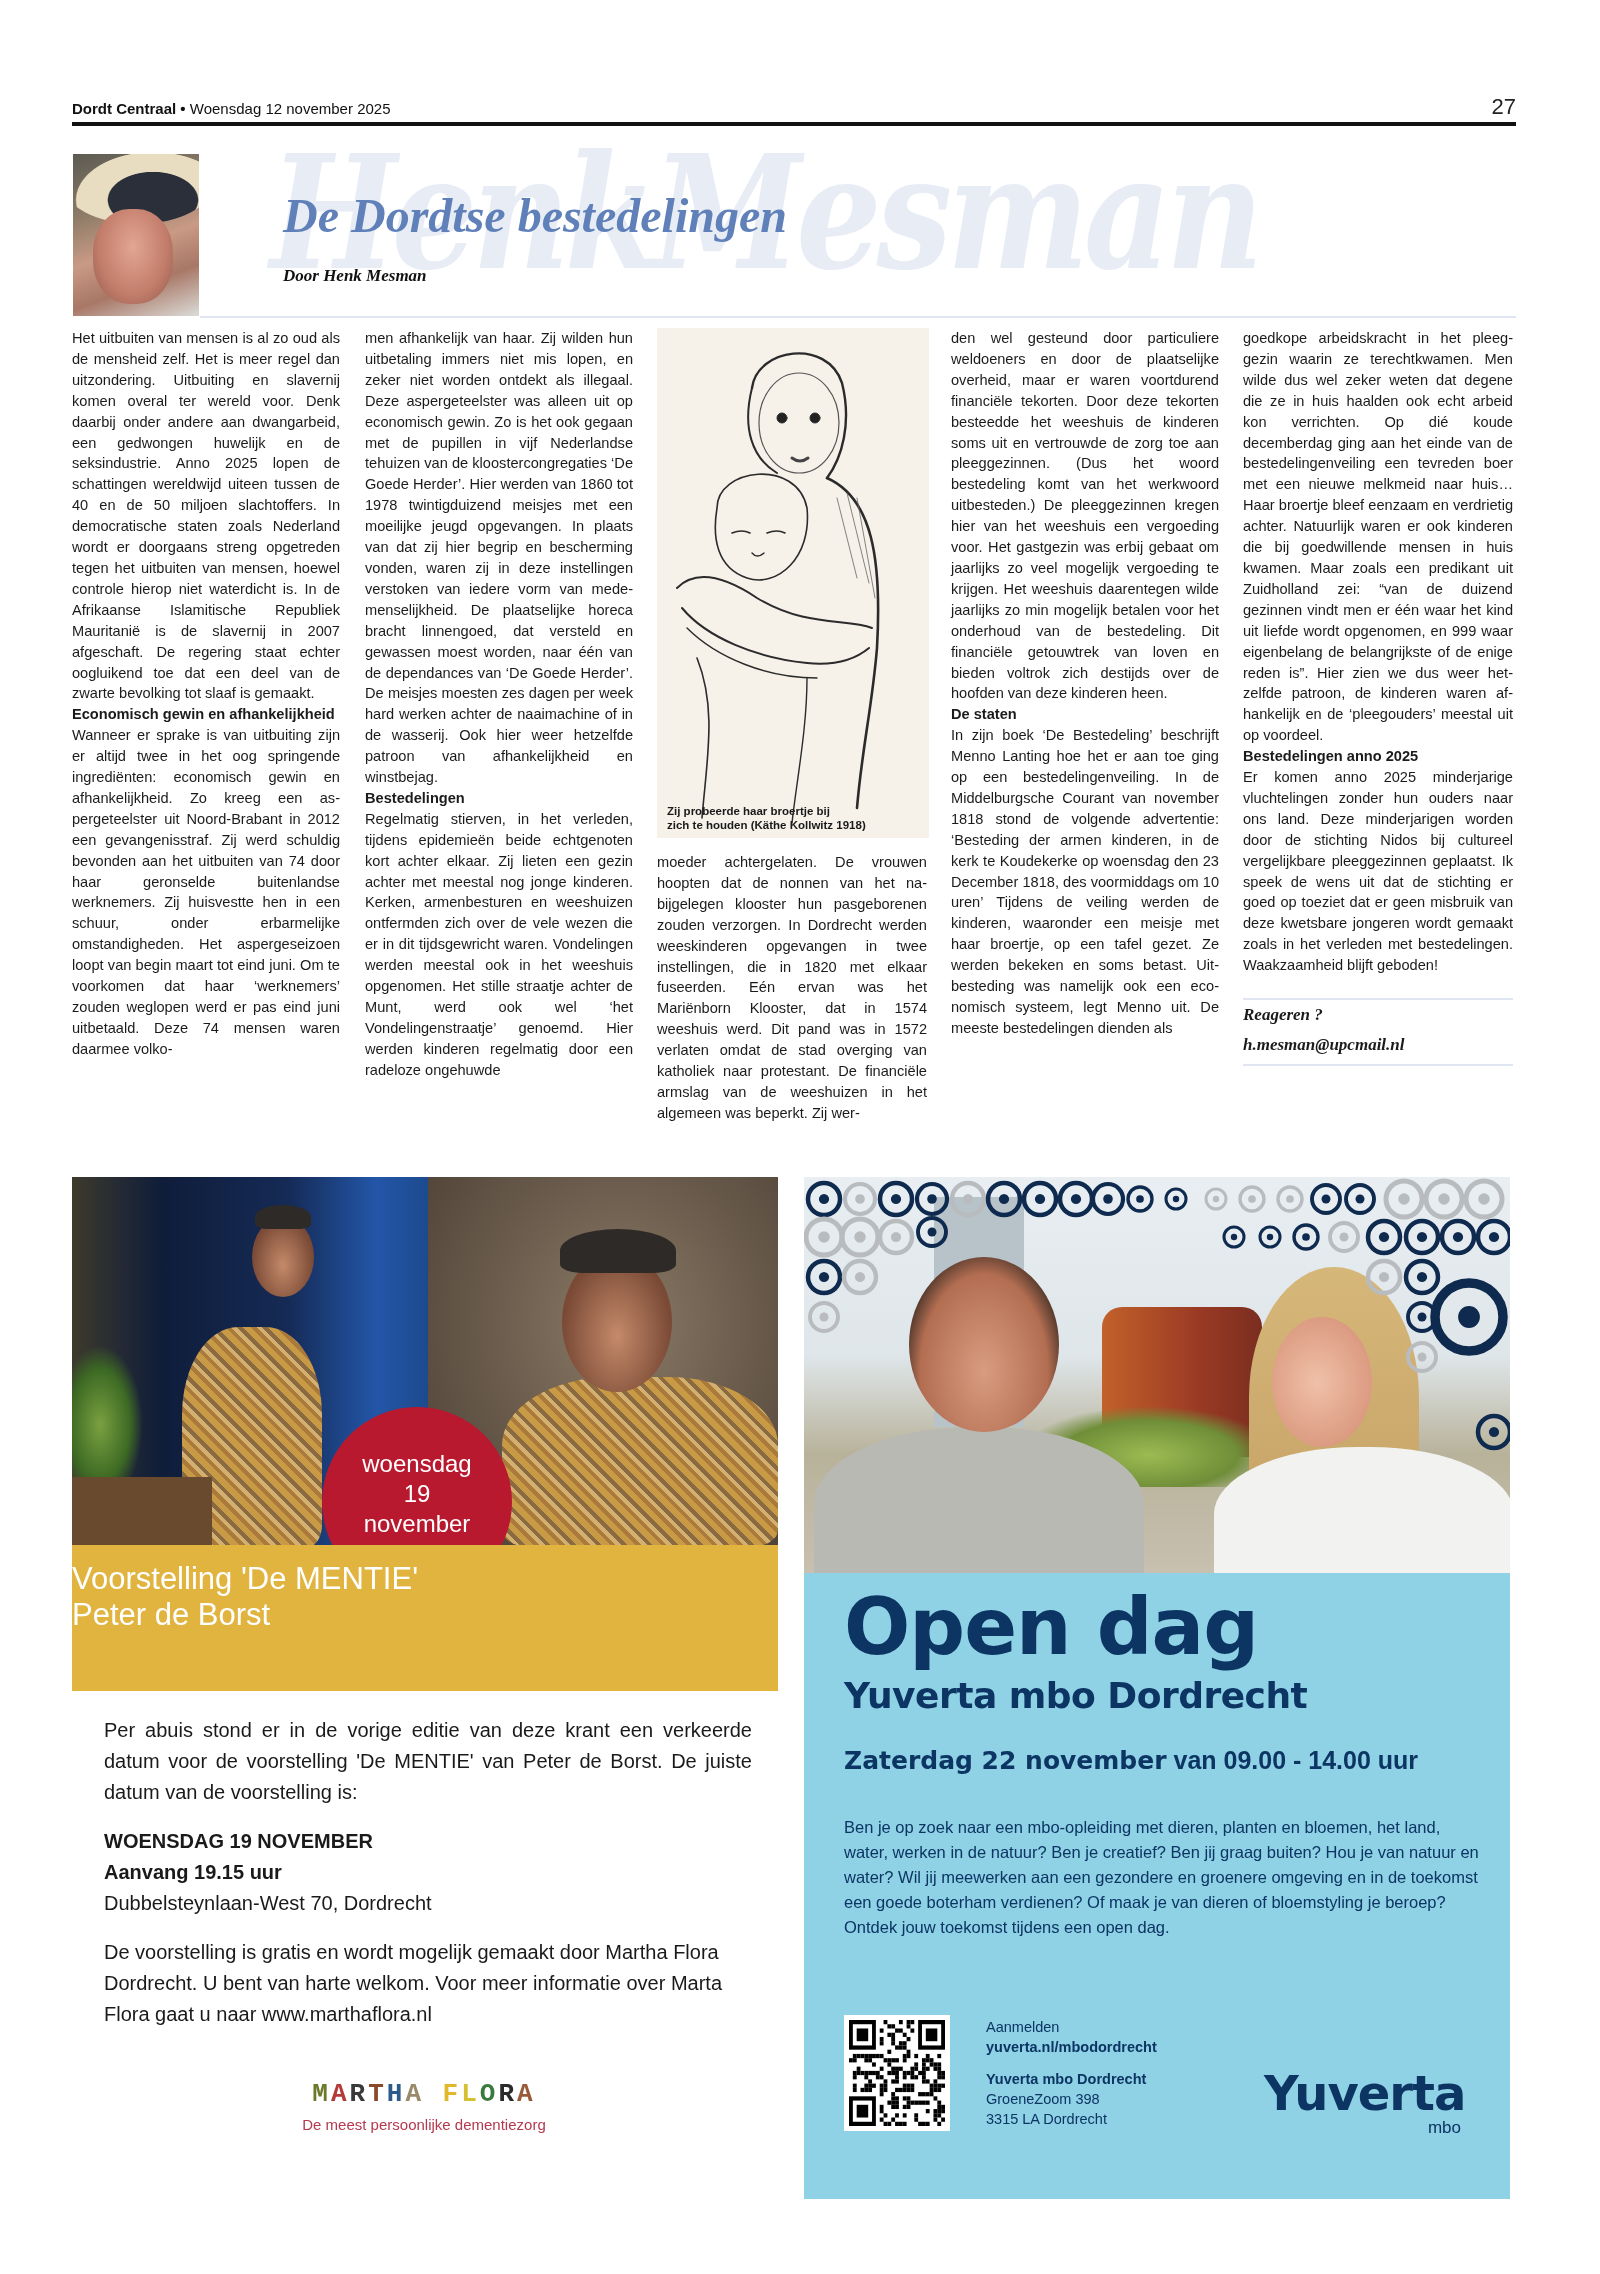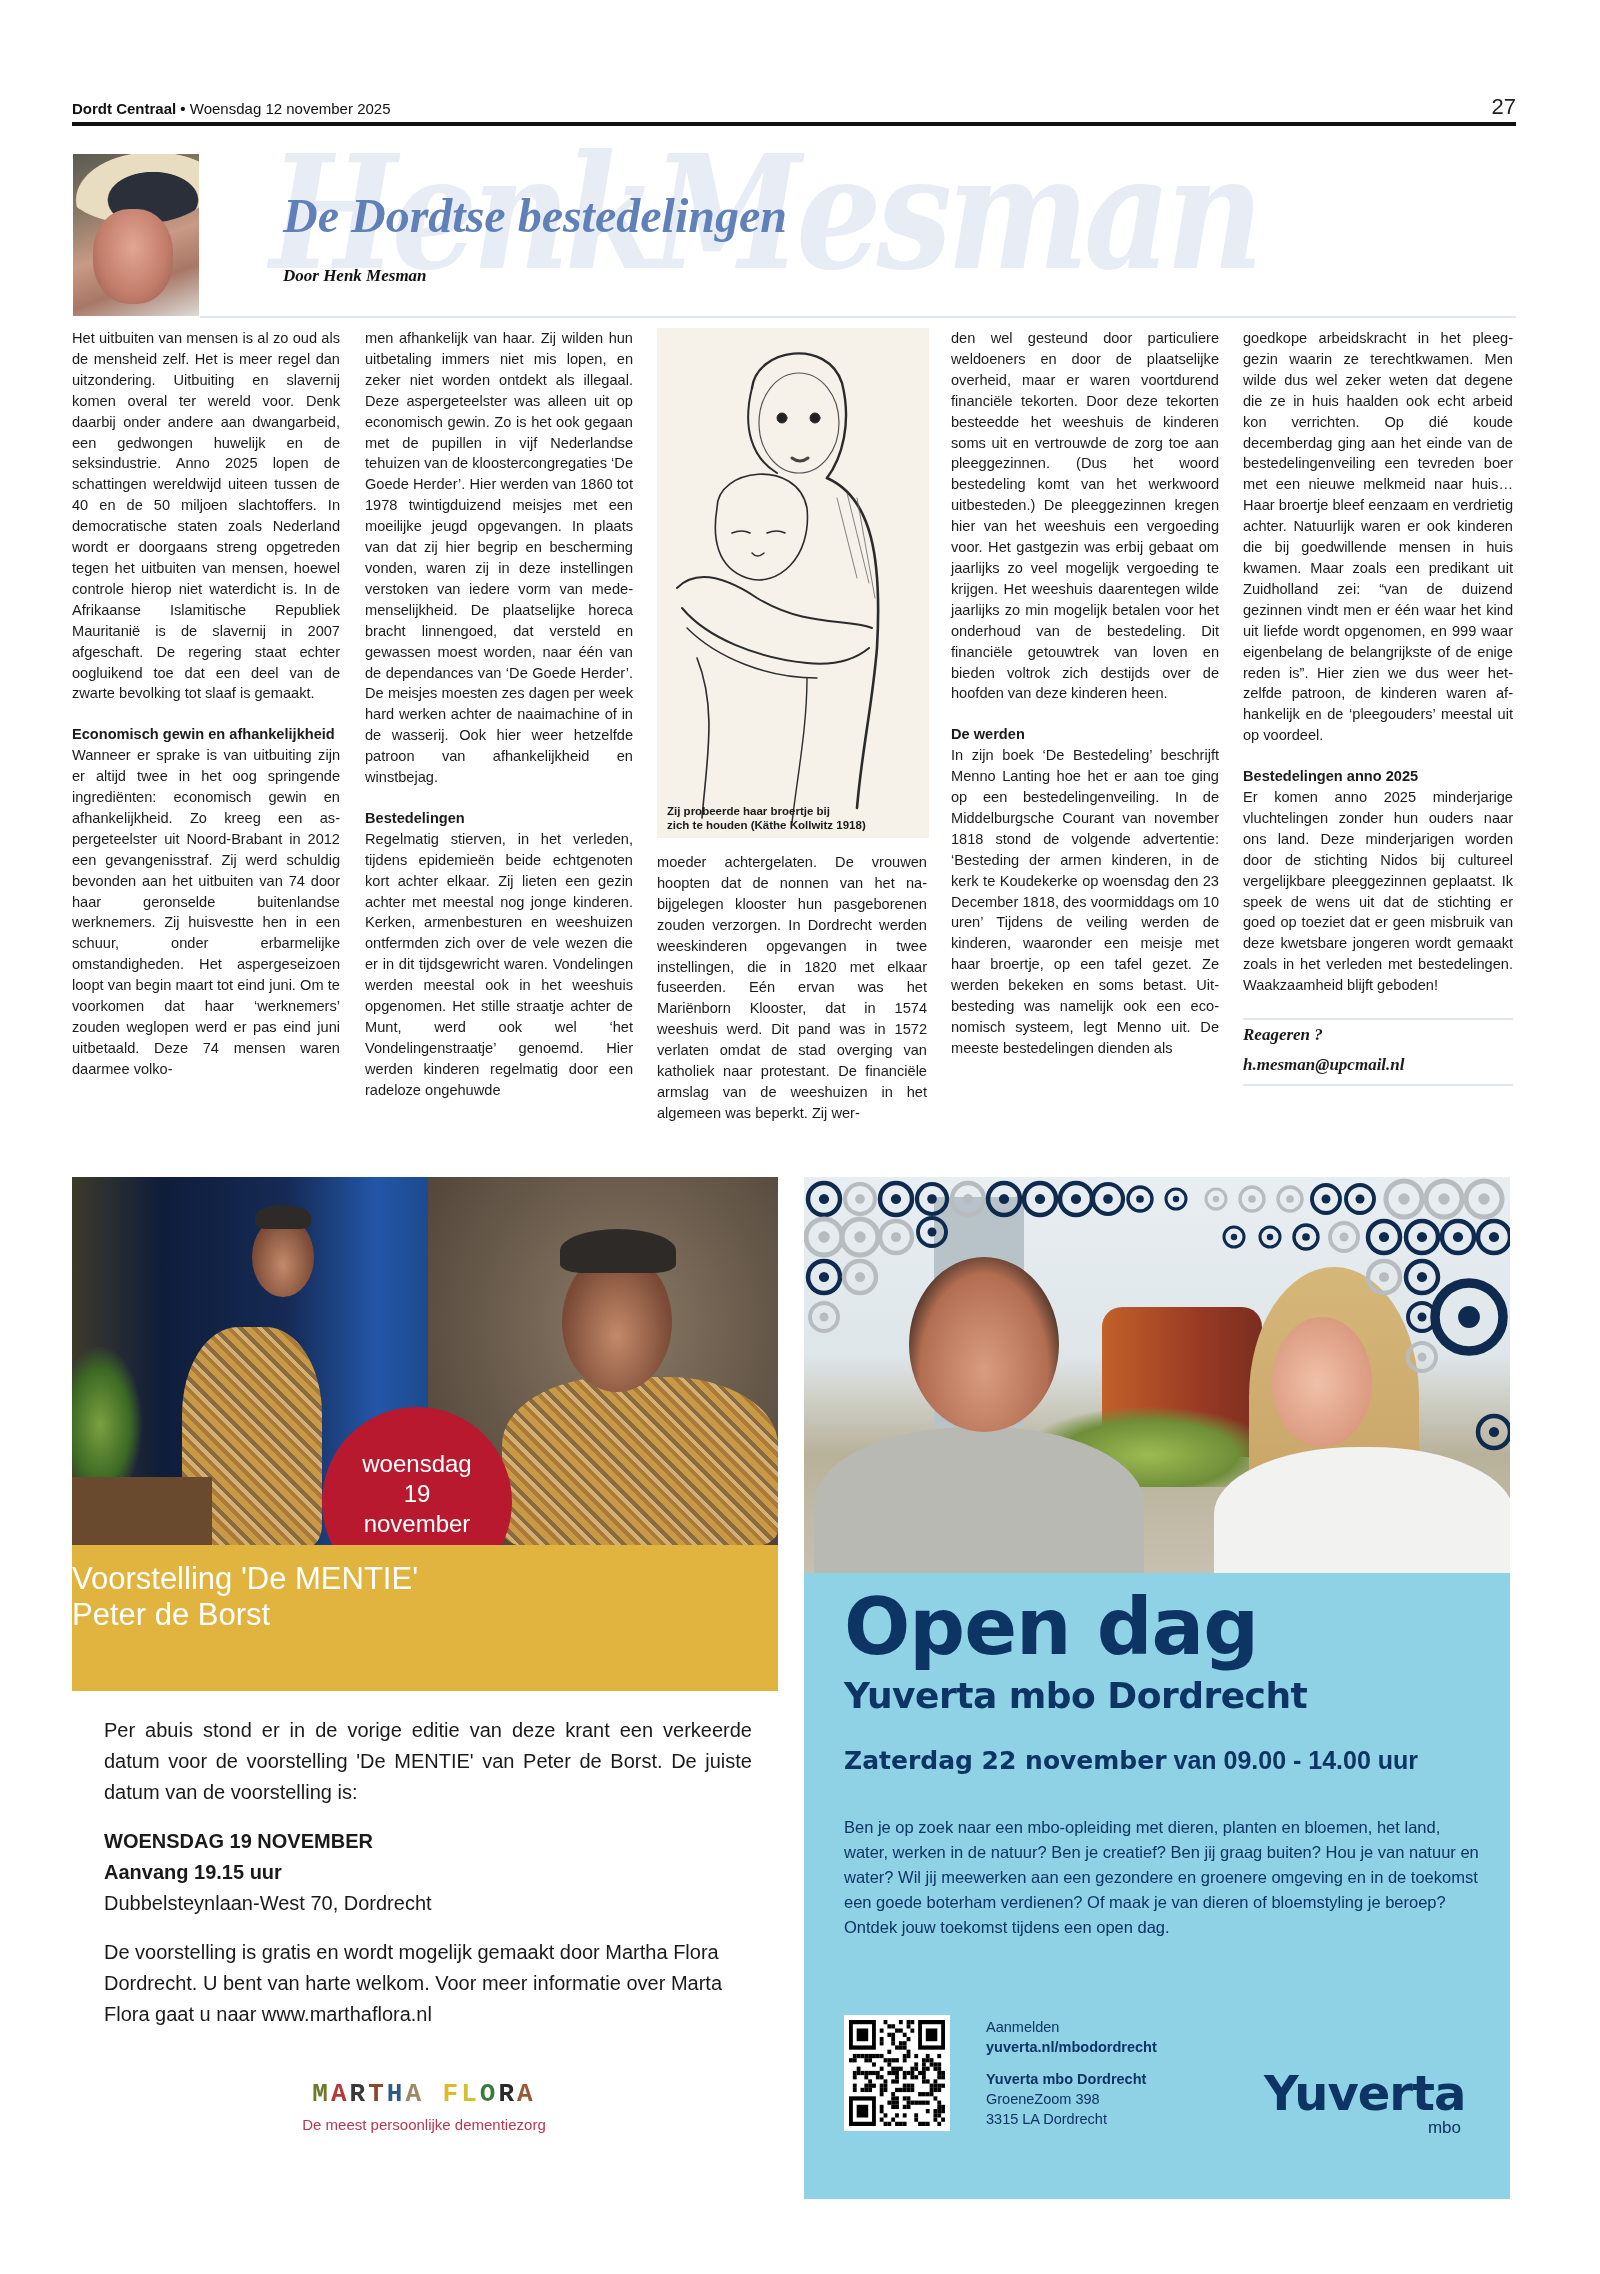--- a/index.html
+++ b/index.html
@@ -24,21 +24,21 @@
     font-weight: bold; font-size: 158px; color: #e8ecf5; letter-spacing: -6px; transform: scaleX(0.85); transform-origin: left top; white-space: nowrap; }
   .article-title { position: absolute; left: 283px; top: 188px; font-family: "Liberation Serif", serif; font-style: italic;
     font-size: 48px; color: #5f80b8; white-space: nowrap; }
   .byline { position: absolute; left: 283px; top: 266px; font-family: "Liberation Serif", serif; font-style: italic;
     font-weight: bold; font-size: 17px; color: #111; }
   .header-rule { position: absolute; left: 200px; top: 316px; width: 1316px; height: 2px; background: #dfe5f1; }
 
   
   .col { position: absolute; top: 328px; font-size: 14.6px; line-height: 20.9px; text-align: justify; hyphens: manual; color: #1b1b1b; }
   .col p { margin: 0; }
-  .col h3 { font-size: 14.6px; line-height: 20.9px; font-weight: bold; margin-top: 20px; }
+  .col h3 { font-size: 14.6px; line-height: 20.9px; font-weight: bold; }
   .col1 { left: 72px; width: 268px; }
   .col2 { left: 365px; width: 268px; }
   .col3 { left: 657px; width: 270px; }
   .col4 { left: 951px; width: 268px; }
   .col5 { left: 1243px; width: 270px; }
 
   .drawing { position: relative; width: 272px; height: 510px; background: #f6f2ea; overflow: hidden; margin-bottom: 14px; }
   .drawing svg { position: absolute; left: 0; top: 0; }
   .drawing .caption { position: absolute; left: 10px; bottom: 6px; font-size: 11.5px; line-height: 14px; font-weight: bold; color: #1a1a1a; text-align: left; }
 
@@ -162,21 +162,21 @@
     <div class="caption">
       <div>Zij probeerde haar broertje bij</div>
       <div>zich te houden (Käthe Kollwitz 1918)</div>
     </div>
   </div>
   <p>moeder achtergelaten. De vrouwen hoopten dat de nonnen van het na­bijgelegen klooster hun pasgebore­nen zouden verzorgen. In Dordrecht werden weeskinderen opgevangen in twee instellingen, die in 1820 met elkaar fuseerden. Eén ervan was het Mariënborn Klooster, dat in 1574 weeshuis werd. Dit pand was in 1572 verlaten omdat de stad overging van katholiek naar protestant. De finan­ciële armslag van de weeshuizen in het algemeen was beperkt. Zij wer-</p>
 </div>
 
 <div class="col col4">
   <p>den wel gesteund door particuliere weldoeners en door de plaatselijke overheid, maar er waren voortdu­rend financiële tekorten. Door deze tekorten besteedde het weeshuis de kinderen soms uit en vertrouw­de de zorg toe aan pleeggezinnen. (Dus het woord bestedeling komt van het werkwoord uitbesteden.) De pleeggezinnen kregen hier van het weeshuis een vergoeding voor. Het gastgezin was erbij gebaat om jaar­lijks zo veel mogelijk vergoeding te krijgen. Het weeshuis daarentegen wilde jaarlijks zo min mogelijk beta­len voor het onderhoud van de beste­deling. Dit financiële getouwtrek van loven en bieden voltrok zich destijds over de hoofden van deze kinderen heen.</p>
-  <h3>De werden</h3>
+  <h3>De staten</h3>
   <p>In zijn boek ‘De Bestedeling’ be­schrijft Menno Lanting hoe het er aan toe ging op een bestedelingen­veiling. In de Middelburgsche Cou­rant van november 1818 stond de volgende advertentie: ‘Besteding der armen kinderen, in de kerk te Koude­kerke op woensdag den 23 Decem­ber 1818, des voormiddags om 10 uren’ Tijdens de veiling werden de kinderen, waaronder een meisje met haar broertje, op een tafel gezet. Ze werden bekeken en soms betast. Uit­besteding was namelijk ook een eco­nomisch systeem, legt Menno uit. De meeste bestedelingen dienden als</p>
 </div>
 
 <div class="col col5">
   <p>goedkope arbeidskracht in het pleeg­gezin waarin ze terechtkwamen. Men wilde dus wel zeker weten dat dege­ne die ze in huis haalden ook echt arbeid kon verrichten. Op dié koude decemberdag ging aan het einde van de bestedelingenveiling een tevreden boer met een nieuwe melkmeid naar huis… Haar broertje bleef eenzaam en verdrietig achter. Natuurlijk waren er ook kinderen die bij goedwillende mensen in huis kwamen. Maar zoals een predikant uit Zuidholland zei: “van de duizend gezinnen vindt men er één waar het kind uit liefde wordt opgenomen, en 999 waar eigenbe­lang de belangrijkste of de enige reden is”. Hier zien we dus weer het­zelfde patroon, de kinderen waren af­hankelijk en de ‘pleegouders’ meestal uit op voordeel.</p>
   <h3>Bestedelingen anno 2025</h3>
   <p>Er komen anno 2025 minderjarige vluchtelingen zonder hun ouders naar ons land. Deze minderjarigen worden door de stichting Nidos bij cultureel vergelijkbare pleeggezinnen geplaatst. Ik speek de wens uit dat de stichting er goed op toeziet dat er geen misbruik van deze kwetsbare jongeren wordt gemaakt zoals in het verleden met bestedelingen. Waak­zaamheid blijft geboden!</p>
   <div class="react-rule"></div>
   <div class="react">Reageren ?</div>
   <div class="react">h.mesman@upcmail.nl</div>

